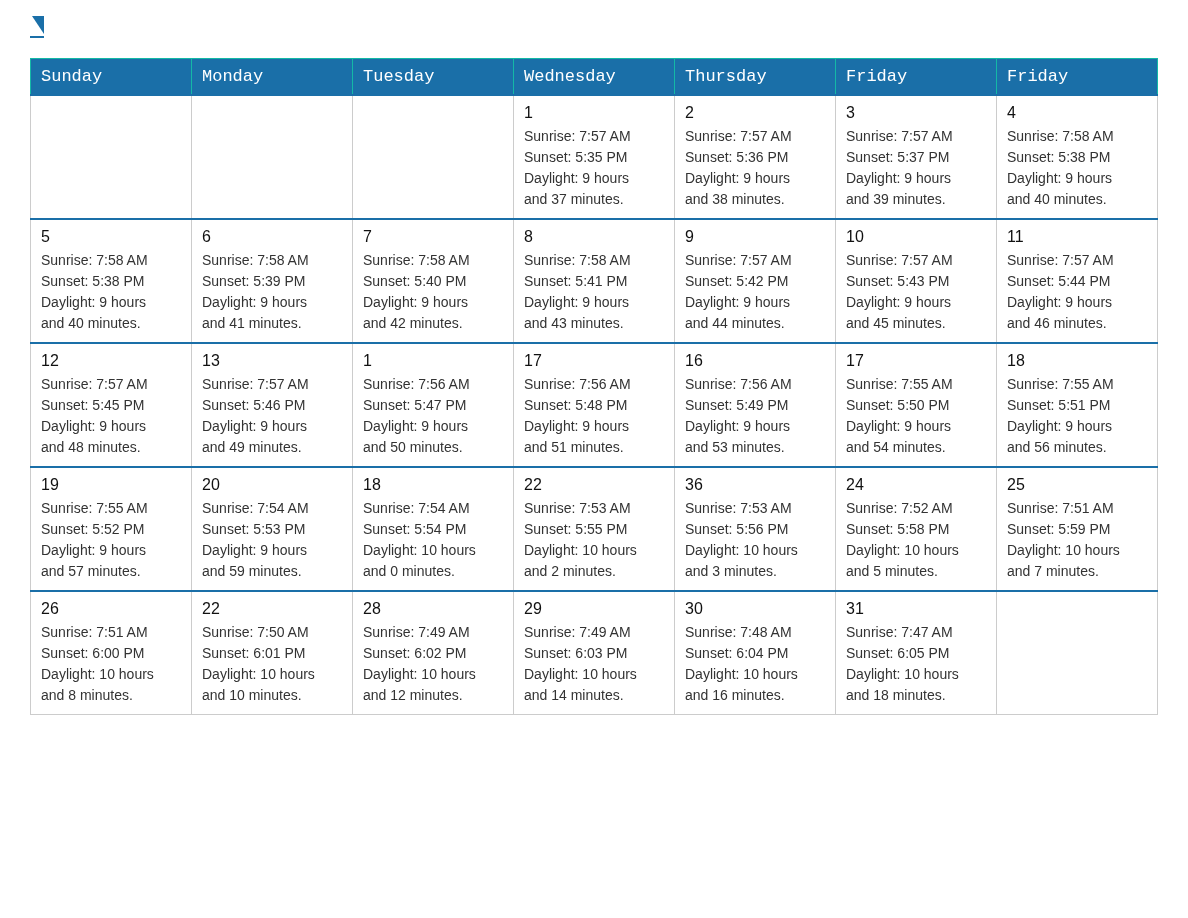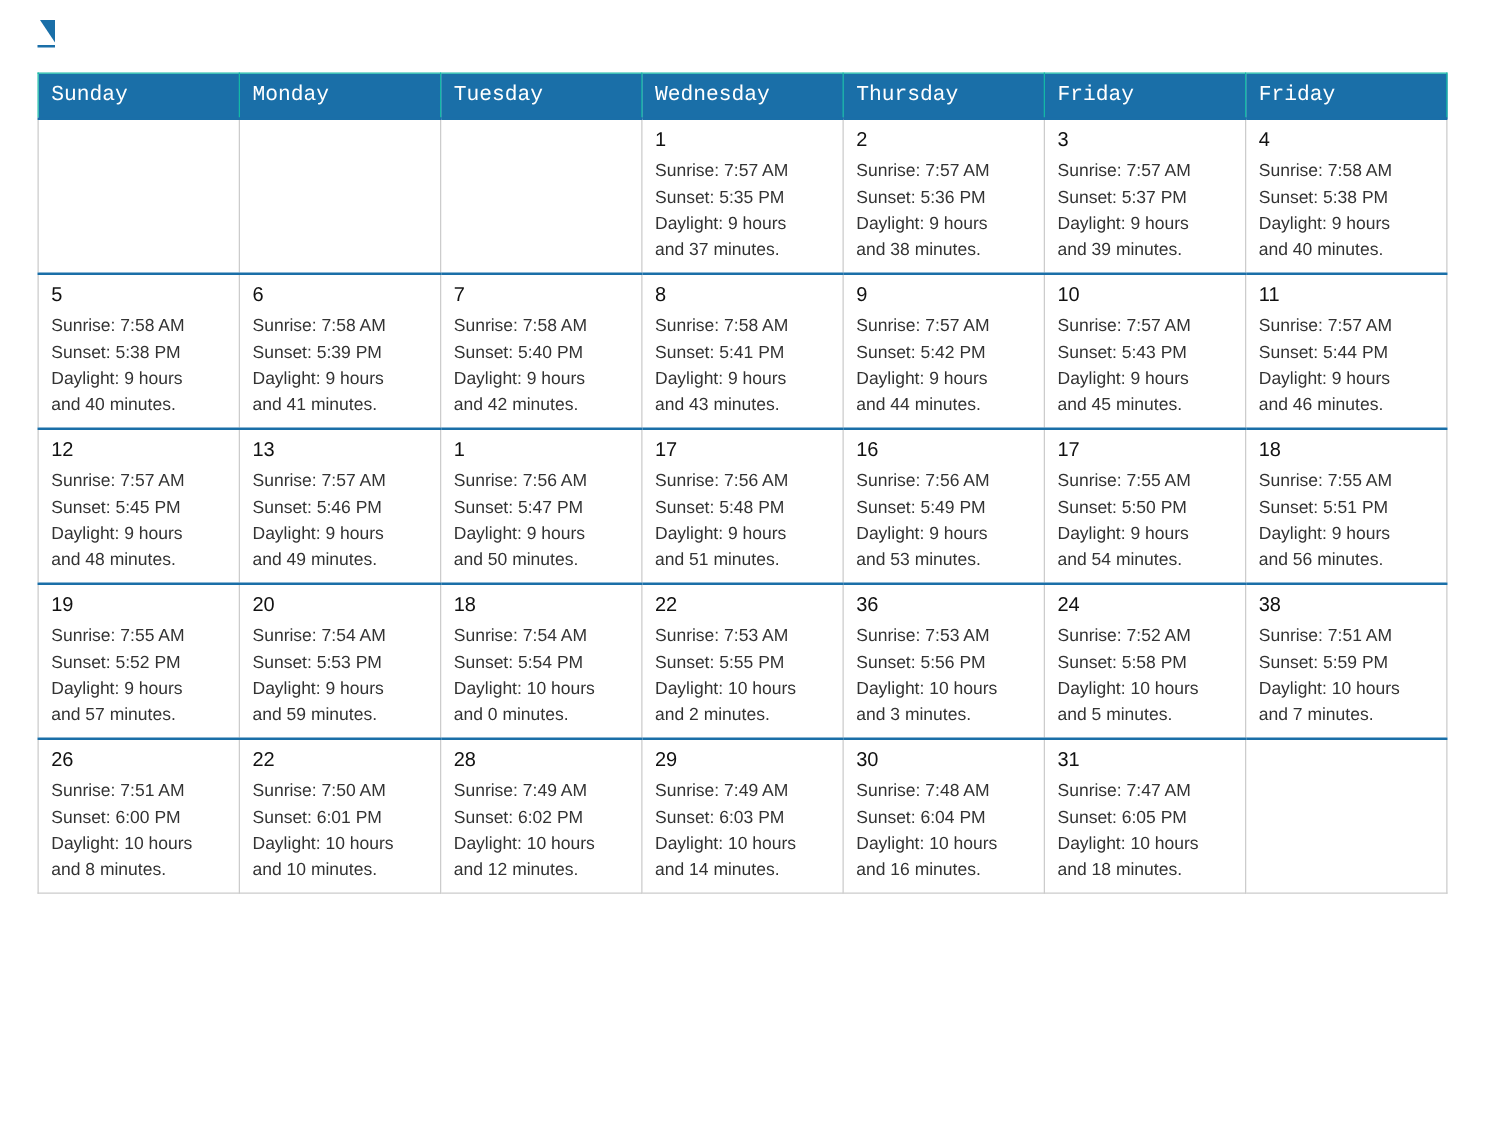--- a/index.html
+++ b/index.html
@@ -242,21 +242,21 @@
         </td>
         <td>
           <span class="day-number">36</span>
           <div class="day-info">Sunrise: 7:53 AM<br>Sunset: 5:56 PM<br>Daylight: 10 hours<br>and 3 minutes.</div>
         </td>
         <td>
           <span class="day-number">24</span>
           <div class="day-info">Sunrise: 7:52 AM<br>Sunset: 5:58 PM<br>Daylight: 10 hours<br>and 5 minutes.</div>
         </td>
         <td>
-          <span class="day-number">38</span>
+          <span class="day-number">25</span>
           <div class="day-info">Sunrise: 7:51 AM<br>Sunset: 5:59 PM<br>Daylight: 10 hours<br>and 7 minutes.</div>
         </td>
       </tr>
       <tr class="week-row">
         <td>
           <span class="day-number">26</span>
           <div class="day-info">Sunrise: 7:51 AM<br>Sunset: 6:00 PM<br>Daylight: 10 hours<br>and 8 minutes.</div>
         </td>
         <td>
           <span class="day-number">22</span>

